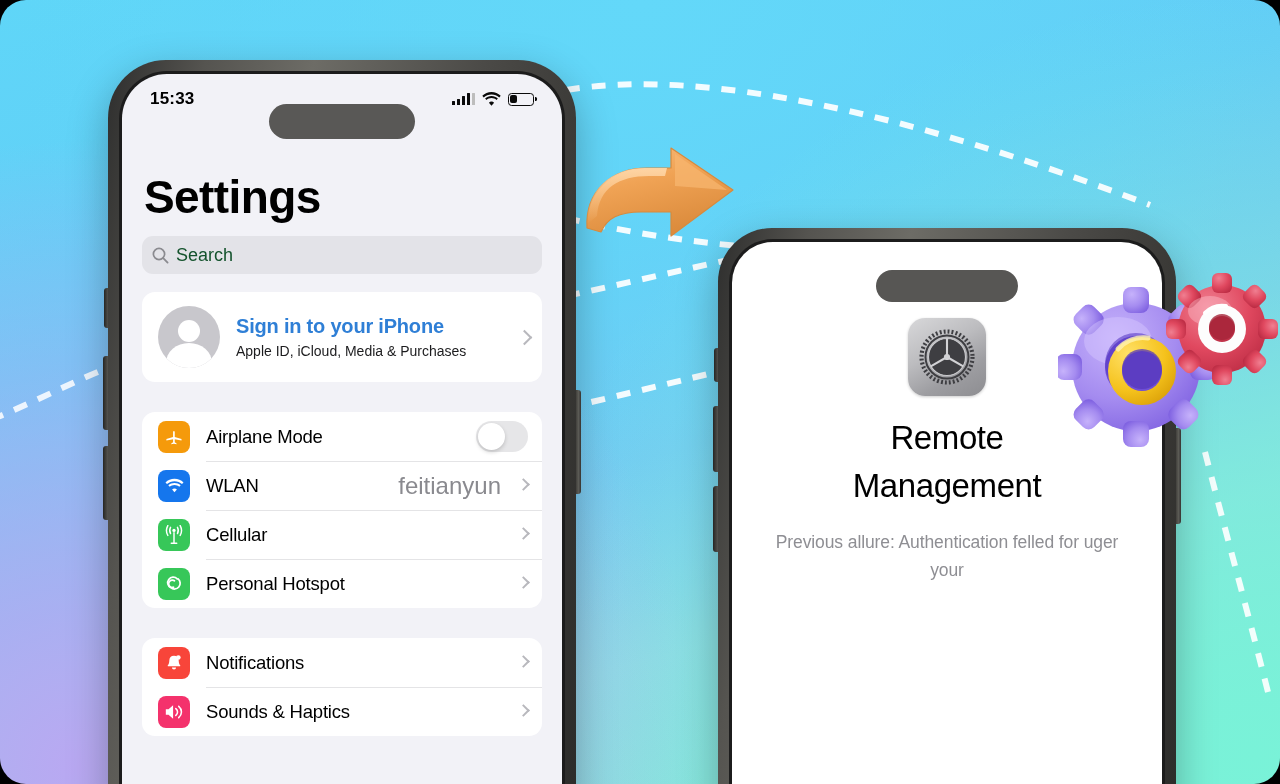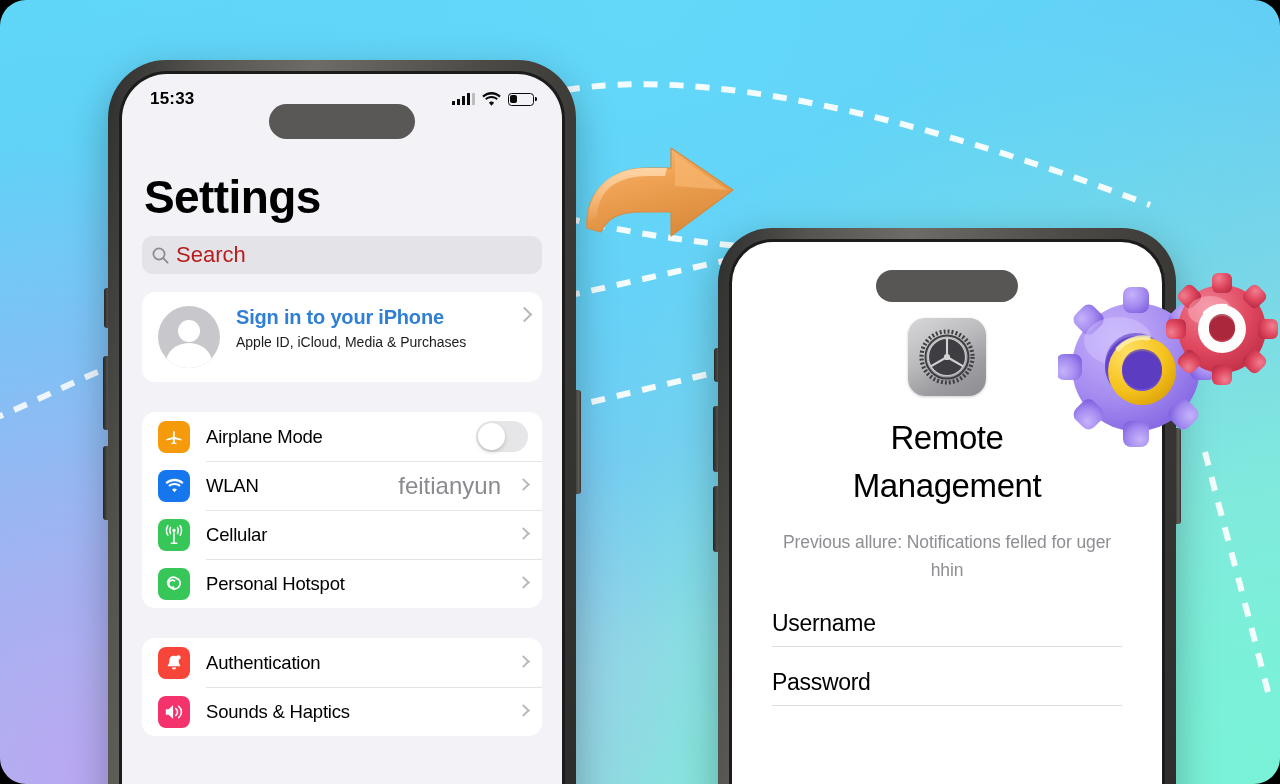--- a/index.html
+++ b/index.html
@@ -146,32 +146,33 @@
   .search-bar {
     margin: 0 20px 18px 20px;
     height: 38px;
     background: #e3e3e8;
     border-radius: 11px;
     display: flex;
     align-items: center;
     padding: 0 10px;
     gap: 7px;
   }
-  .search-placeholder { font-size: 22px; color: #b91c1c; }
+  .search-placeholder { font-size: 18px; color: #14532d; }
 
   .group {
     margin: 0 20px 30px 20px;
     background: #fff;
     border-radius: 13px;
     overflow: hidden;
   }
   .group.tight { margin-bottom: 0; }
 
   .account-row {
     display: flex;
+    align-items: center;
     padding: 14px 14px 14px 16px;
     gap: 16px;
   }
   .avatar {
     width: 62px; height: 62px;
     border-radius: 50%;
     background: #c8c7cc;
     position: relative;
     overflow: hidden;
     flex: none;
@@ -453,21 +454,21 @@
 
           <div class="group tight">
             <div class="row">
               <div class="row-icon" style="background:#f8453a;">
                 <svg width="20" height="20" viewBox="0 0 24 24" fill="#fff">
                   <path d="M12 3.2c-3.6 0-5.6 2.4-5.6 5.6 0 3.9-1.2 5.2-1.8 6-.4.5-.1 1.2.6 1.2h13.6c.7 0 1-.7.6-1.2-.6-.8-1.8-2.1-1.8-6 0-3.2-2-5.6-5.6-5.6z"></path>
                   <circle cx="17.2" cy="5.4" r="2.8"></circle>
                   <path d="M9.5 17.4h5a2.5 2.5 0 01-5 0z"></path>
                 </svg>
               </div>
-              <div class="row-label">Authentication</div>
+              <div class="row-label">Notifications</div>
               <div class="row-value"></div>
               <div class="chev"></div>
             </div>
 
             <div class="row">
               <div class="row-icon" style="background:#f4326c;">
                 <svg width="22" height="20" viewBox="0 0 24 22" fill="#fff">
                   <path d="M11 3.5L6 8H3v6h3l5 4.5z"></path>
                   <path d="M14 7.2c1.2 1 1.9 2.3 1.9 3.8s-.7 2.8-1.9 3.8" fill="none" stroke="#fff" stroke-width="1.7" stroke-linecap="round"></path>
                   <path d="M17.2 4.8c1.9 1.6 3 3.8 3 6.2s-1.1 4.6-3 6.2" fill="none" stroke="#fff" stroke-width="1.7" stroke-linecap="round"></path>
@@ -504,30 +505,22 @@
               <g stroke="#d2d2d5" stroke-width="2.1" stroke-linecap="round">
                 <line x1="31" y1="31" x2="31" y2="13.2"></line>
                 <line x1="31" y1="31" x2="46.4" y2="39.9"></line>
                 <line x1="31" y1="31" x2="15.6" y2="39.9"></line>
               </g>
               <circle cx="31" cy="31" r="3.1" fill="#d2d2d5"></circle>
             </svg>
           </div>
 
           <div class="rm-title">Remote Management</div>
-          <div class="rm-subtitle">Previous allure: Notifications felled for uger hhin</div>
-
-          <div class="rm-fields">
-            <div class="rm-field">
-              <div class="rm-field-label">Username</div>
-            </div>
-            <div class="rm-field">
-              <div class="rm-field-label">Password</div>
-            </div>
-          </div>
+          <div class="rm-subtitle">Previous allure: Authentication felled for uger your</div>
+
         </div>
       </div>
     </div>
   </div>
 
   <svg class="deco" id="deco-arrow" viewBox="0 0 175 105">
     <defs>
       <linearGradient id="gArrow" x1="0" y1="0" x2="0.4" y2="1">
         <stop offset="0%" stop-color="#f8bd7e"></stop>
         <stop offset="45%" stop-color="#f0a355"></stop>

